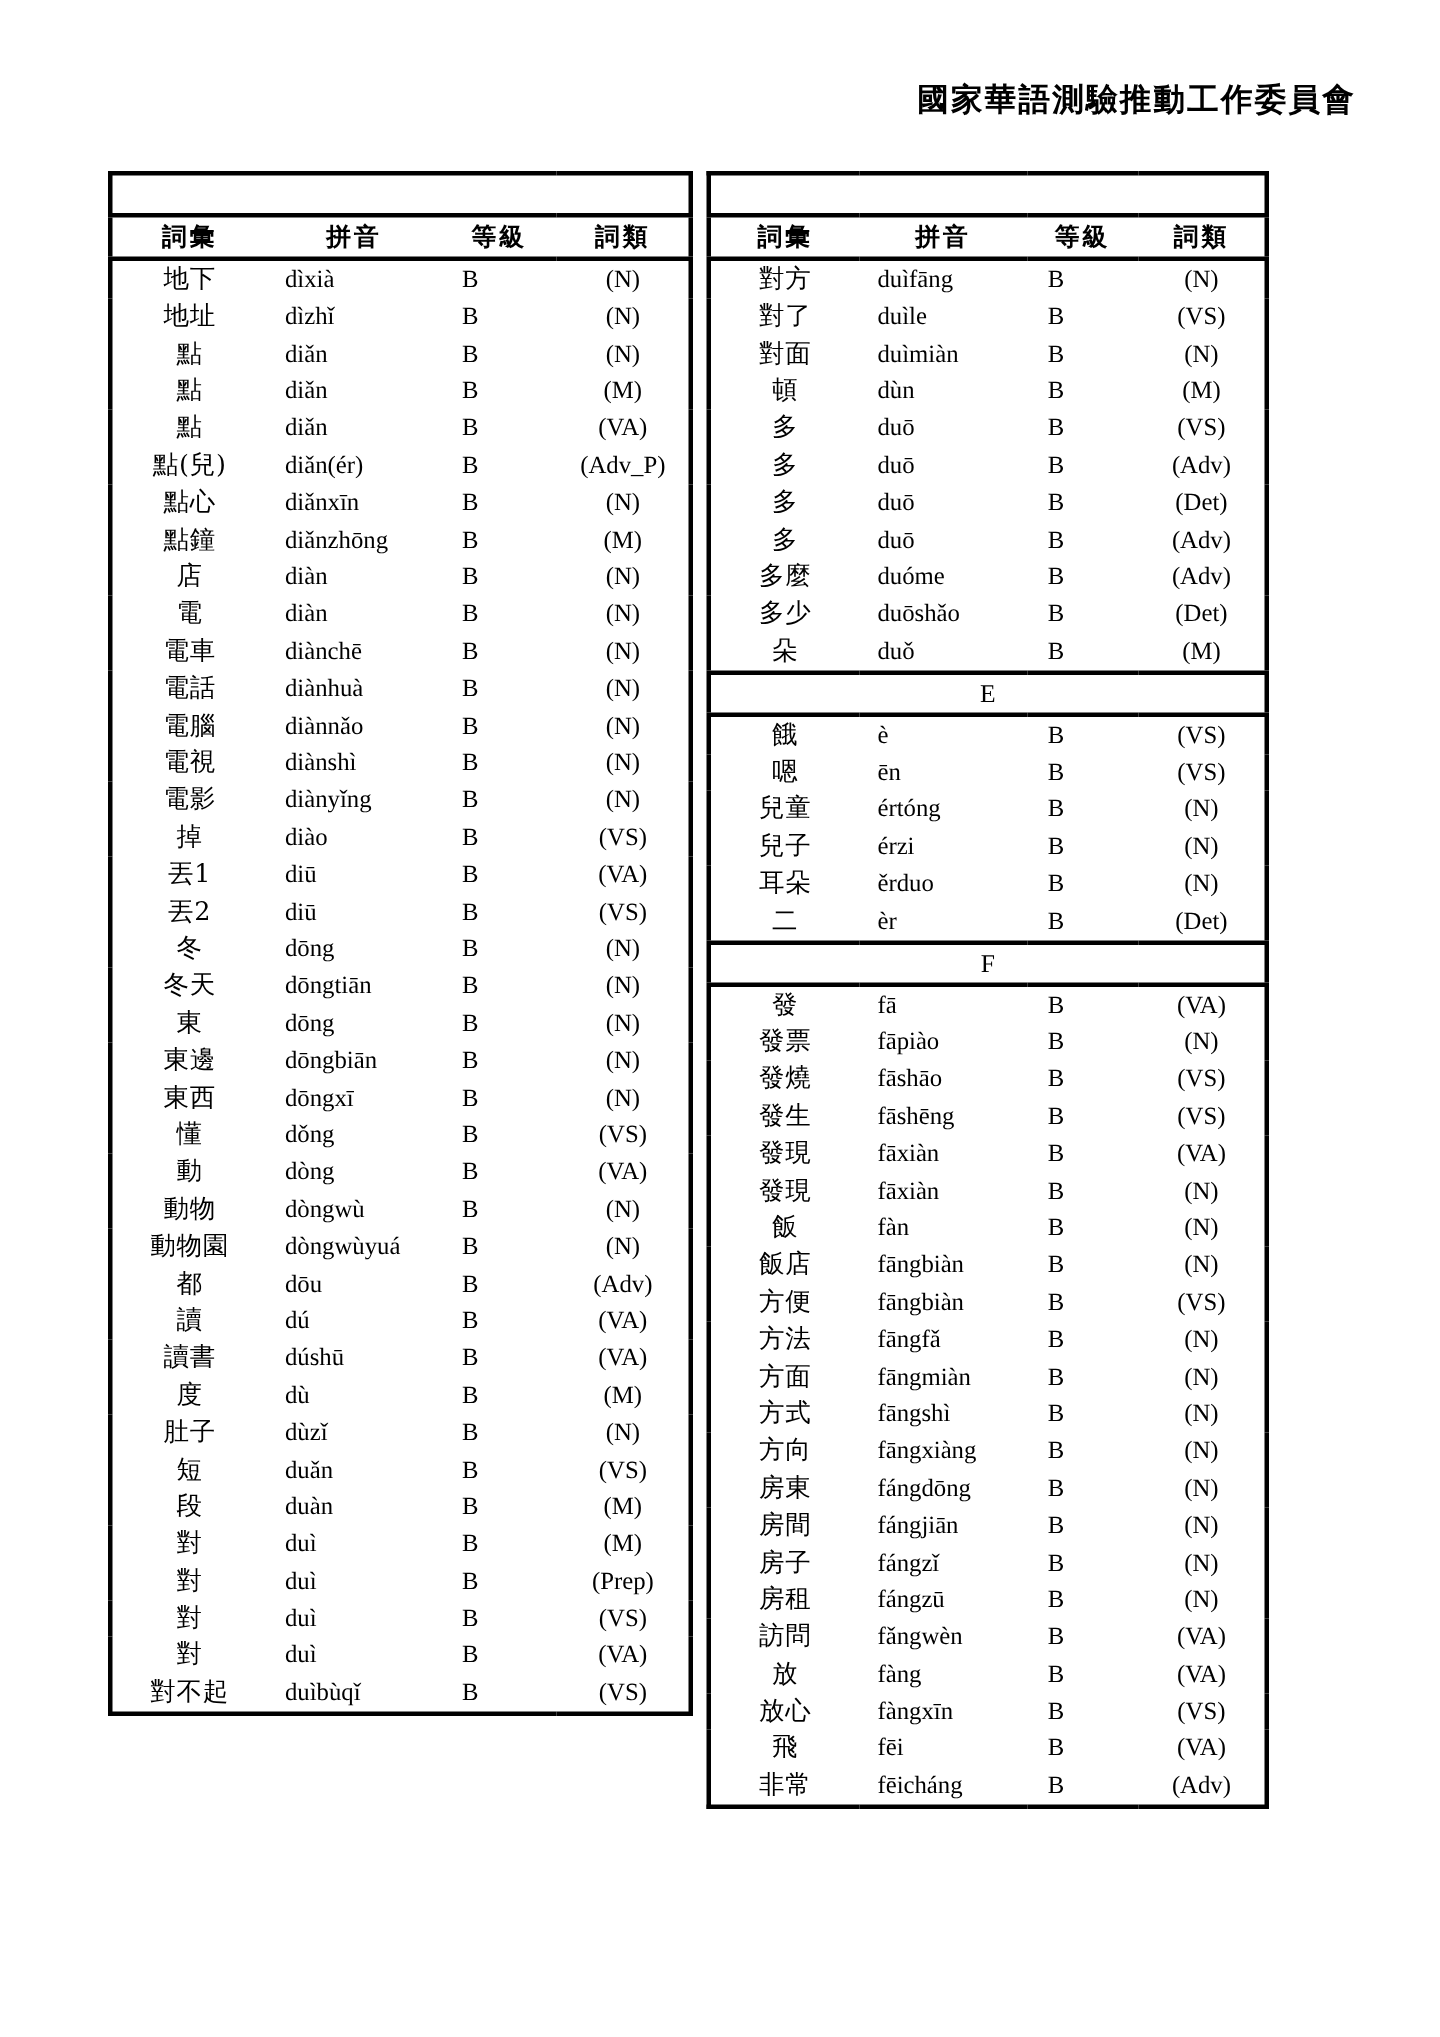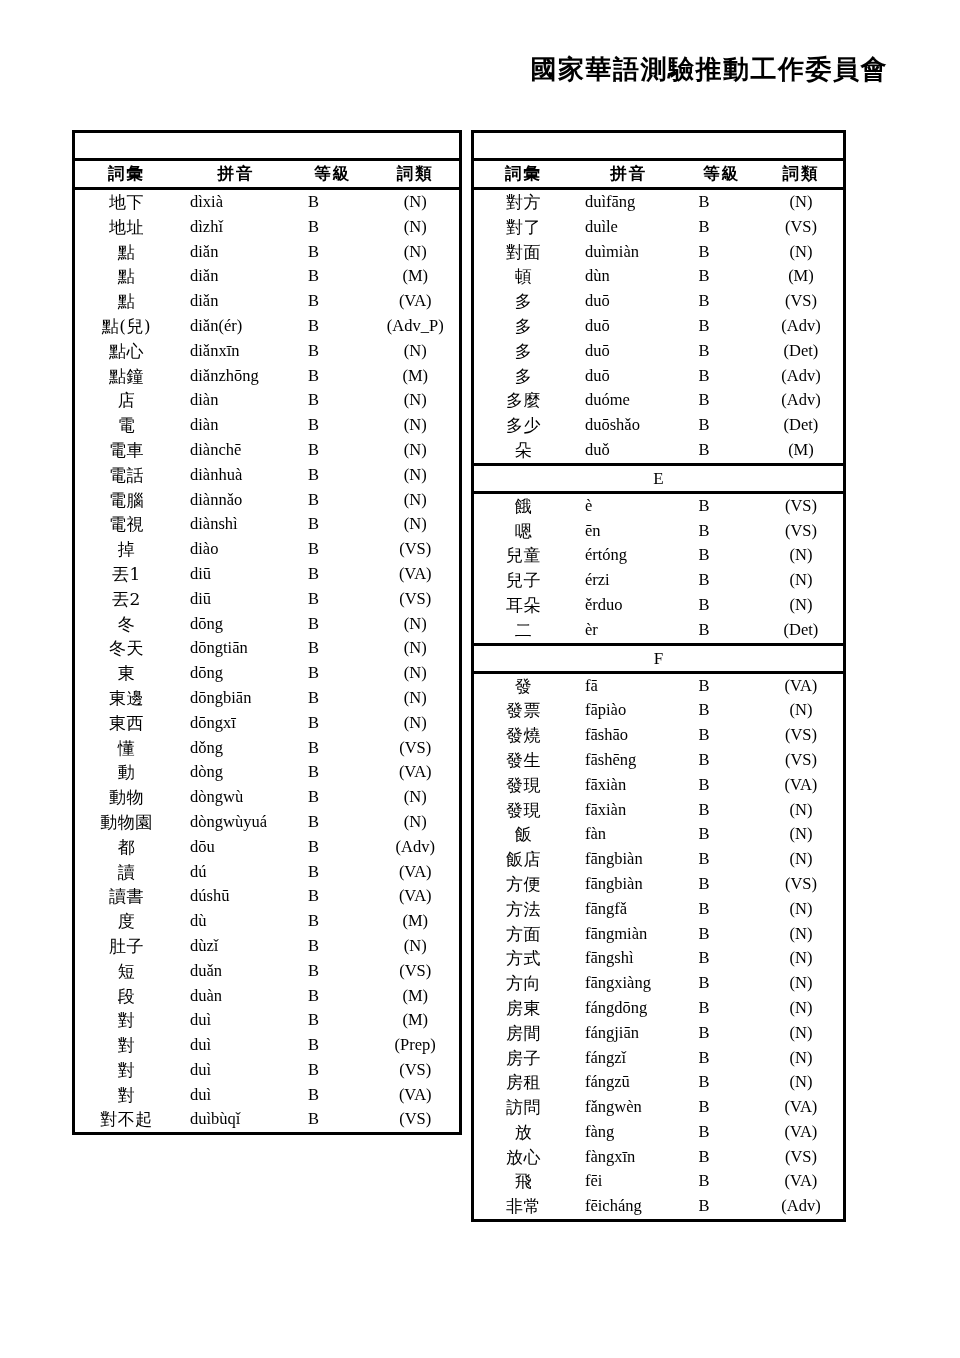--- a/index.html
+++ b/index.html
@@ -13,33 +13,33 @@
     font-family: "Liberation Serif", "DejaVu Serif", serif;
     color: #000000;
     position: relative;
     overflow: hidden;
   }
 
   
   #page-header {
     position: absolute;
     top: 52px;
-    right: 72px;
+    right: 56px;
     font-family: "DejaVu Serif", "Liberation Serif", serif;
-    font-size: 26px;
+    font-size: 21px;
     font-weight: 700;
     letter-spacing: 1.5px;
     white-space: nowrap;
     padding-left: 26px;
   }
 
   
   #tables {
     position: absolute;
-    top: 130px;
+    top: 114px;
     left: 72px;
     width: 816px;
     display: flex;
     flex-direction: row;
     align-items: flex-start;
     gap: 9px;
   }
 
   .vocab-table {
     border: 3px solid #000;
@@ -223,20 +223,26 @@
           <td class="level">B</td>
           <td class="pos">(N)</td>
         </tr>
         <tr class="data-row">
           <td class="word">電視</td>
           <td class="pinyin">diànshì</td>
           <td class="level">B</td>
           <td class="pos">(N)</td>
         </tr>
         <tr class="data-row">
+          <td class="word">電影</td>
+          <td class="pinyin">diànyǐng</td>
+          <td class="level">B</td>
+          <td class="pos">(N)</td>
+        </tr>
+        <tr class="data-row">
           <td class="word">掉</td>
           <td class="pinyin">diào</td>
           <td class="level">B</td>
           <td class="pos">(VS)</td>
         </tr>
         <tr class="data-row">
           <td class="word">丟1</td>
           <td class="pinyin">diū</td>
           <td class="level">B</td>
           <td class="pos">(VA)</td>

